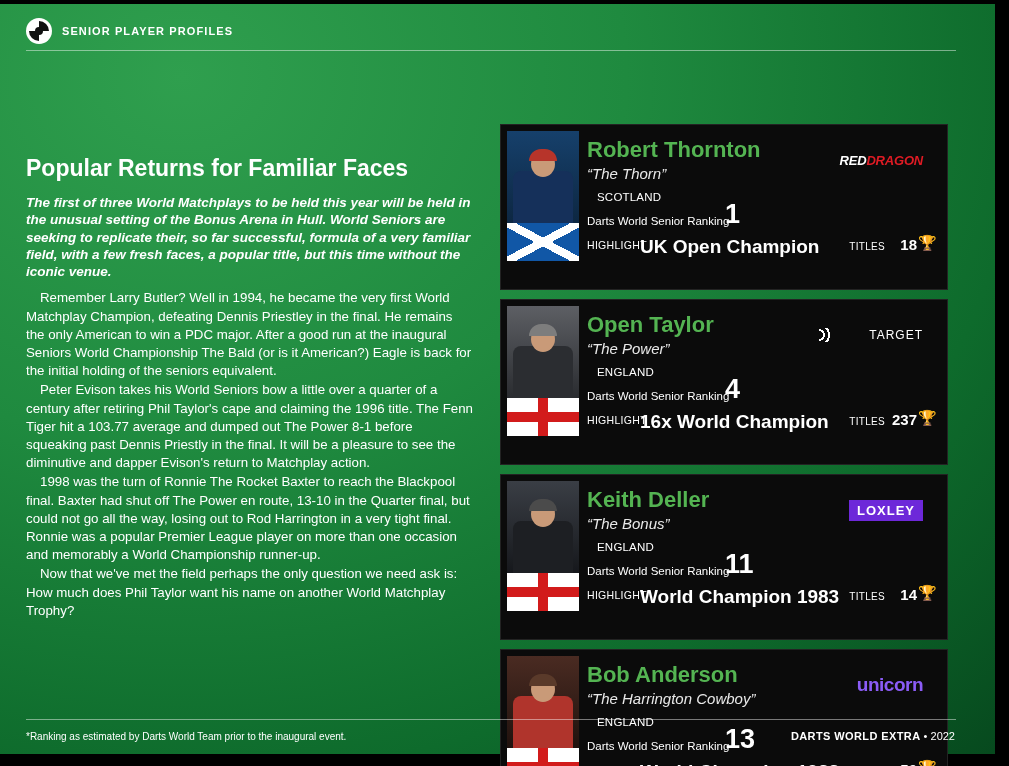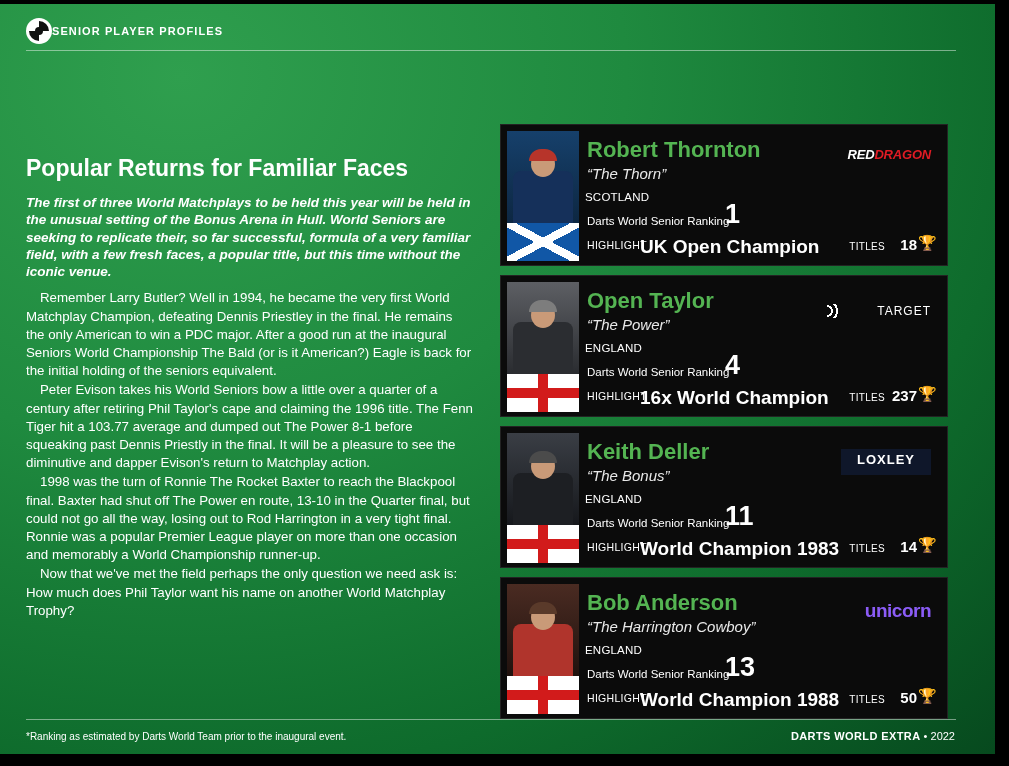--- a/index.html
+++ b/index.html
@@ -25,21 +25,21 @@
     background: #000;
   }
   .edge-top {
     position: absolute; left: 0; top: 0; width: 1009px; height: 4px;
     background: #000;
   }
 
   
   .masthead {
     position: absolute; left: 26px; top: 18px; width: 930px;
-    display: flex; align-items: center; 
+    display: flex; align-items: center; gap: 10px;
   }
   .dart-logo {
     width: 26px; height: 26px; border-radius: 50%;
     background: #fff; position: relative; flex: 0 0 auto;
     overflow: hidden;
   }
   .dart-logo:before {
     content: ""; position: absolute; left: 3px; top: 3px;
     width: 20px; height: 20px; border-radius: 50%;
     background:
@@ -81,21 +81,21 @@
     color: #ffffff; font-size: 13.3px; line-height: 1.37;
     text-indent: 14px; margin-bottom: 1px;
   }
 
   
   .cards {
     position: absolute; left: 500px; top: 124px; width: 450px;
   }
   .card {
     position: relative;
-    width: 448px; height: 142px;
+    width: 448px; height: 166px;
     background: #0b0b0b;
     border: 1px solid rgba(255,255,255,.10);
     margin-bottom: 9px;
     overflow: hidden;
   }
   .card-photo {
     position: absolute; left: 6px; top: 6px; width: 72px; height: 130px;
     overflow: hidden; background: #132a46;
   }
   .photo-top {
@@ -133,21 +133,21 @@
 
   .card-name {
     position: absolute; left: 86px; top: 12px;
     color: #54b452; font-size: 22px; font-weight: bold;
   }
   .card-nick {
     position: absolute; left: 86px; top: 40px;
     color: #e9e9e9; font-size: 15px; font-style: italic;
   }
   .card-country {
-    position: absolute; left: 84px; top: 66px;
+    position: absolute; left: 96px; top: 66px;
     color: #ffffff; font-size: 11.5px; letter-spacing: .2px;
   }
   .card-rank-label {
     position: absolute; left: 86px; top: 90px;
     color: #ffffff; font-size: 11.5px;
   }
   .card-rank-num {
     position: absolute; left: 224px; top: 74px;
     color: #ffffff; font-size: 27px; font-weight: bold;
   }
@@ -166,34 +166,34 @@
   .card-titles-num {
     position: absolute; right: 30px; top: 111px;
     color: #ffffff; font-size: 15px; font-weight: bold;
   }
   .trophy {
     position: absolute; right: 10px; top: 110px;
     font-size: 15px; line-height: 1;
   }
 
   
-  .brand { position: absolute; right: 16px; top: 22px; height: 26px; display: flex; }
+  .brand { position: absolute; right: 24px; top: 22px; height: 26px; display: flex; align-items: center; }
   .brand-reddragon { font-size: 13px; font-weight: bold; font-style: italic; letter-spacing: -.2px; }
   .brand-reddragon .r { color: #ffffff; }
   .brand-reddragon .d { color: #e01b24; }
   .brand-target { display: flex; align-items: center; gap: 24px; color: #fff; font-size: 12px; letter-spacing: 1px; }
   .target-mark {
     width: 26px; height: 14px;
     background:
       radial-gradient(circle at 0% 50%, transparent 0 4px, #fff 4px 6px, transparent 6px),
       radial-gradient(circle at 0% 50%, transparent 0 9px, #fff 9px 11px, transparent 11px);
   }
   .brand-loxley {
-    background: #0f172a; color: #fff; font-size: 13px; font-weight: bold;
-    letter-spacing: 1px; padding: 3px 16px; margin-left: 32px;
+    background: #6d28d9; color: #fff; font-size: 13px; font-weight: bold;
+    letter-spacing: 1px; padding: 3px 8px; margin-left: 32px;
   }
   .brand-unicorn { color: #8b5cf6; font-size: 19px; font-weight: bold; letter-spacing: -.5px; }
 
   
   .footer-rule {
     position: absolute; left: 26px; bottom: 46px; width: 930px; height: 1px;
     background: rgba(255,255,255,.45);
   }
   .footnote {
     position: absolute; left: 26px; bottom: 24px;

